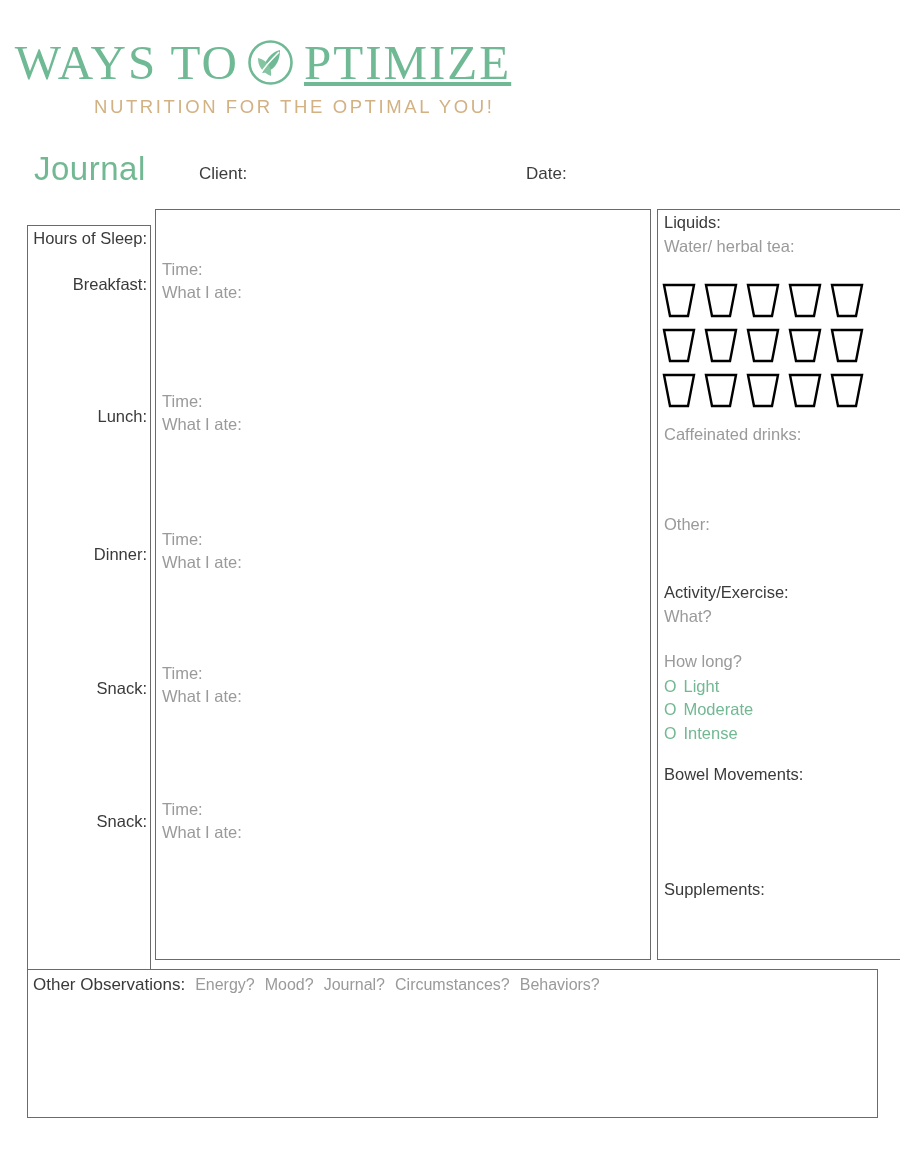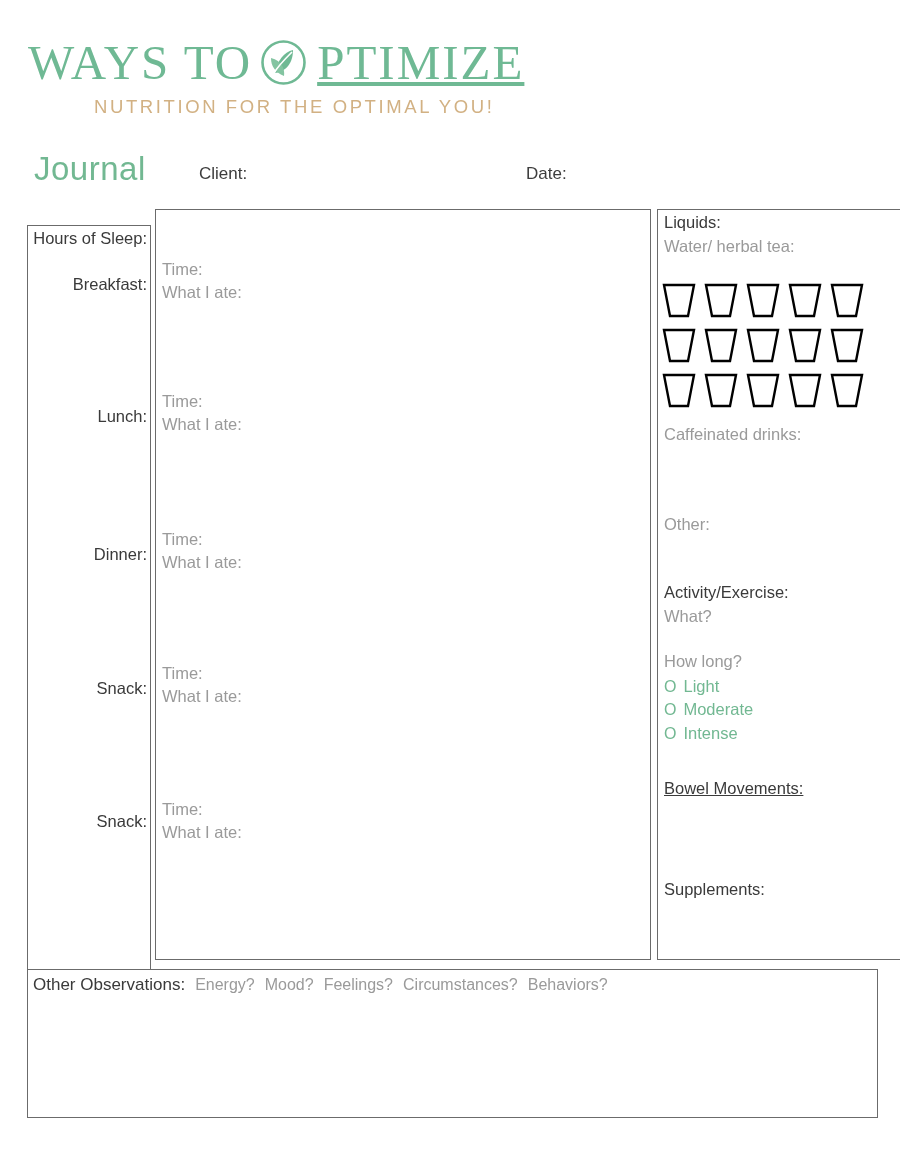--- a/index.html
+++ b/index.html
@@ -27,20 +27,21 @@
   }
   #logo-wordmark {
     display: flex;
     align-items: center;
     font-family: "Liberation Serif", serif;
     font-size: 49px;
     letter-spacing: 2px;
     color: #6fb994;
     line-height: 1;
     white-space: nowrap;
+    justify-content: center;
   }
   #logo-word-1 { font-weight: 400; }
   #logo-o-mark {
     position: relative;
     display: inline-block;
     width: 47px;
     height: 47px;
     margin: 0 -2px 0 8px;
     vertical-align: middle;
   }
@@ -333,28 +334,28 @@
     </div>
     <div class="r-option" style="top:488px;">
       <span class="r-option-bullet">O</span>
       <span>Moderate</span>
     </div>
     <div class="r-option" style="top:512px;">
       <span class="r-option-bullet">O</span>
       <span>Intense</span>
     </div>
 
-    <div class="r-head" style="top:568px;text-decoration:underline;">Bowel Movements:</div>
+    <div class="r-head" style="top:554px;">Bowel Movements:</div>
     <div class="r-head" style="top:669px;">Supplements:</div>
   </div>
 
   <div class="panel" id="panel-observations">
     <div id="obs-line">
       <span id="obs-title">Other Observations:</span>
       <span class="obs-prompt">Energy?</span>
       <span class="obs-prompt">Mood?</span>
-      <span class="obs-prompt">Feelings?</span>
+      <span class="obs-prompt">Journal?</span>
       <span class="obs-prompt">Circumstances?</span>
       <span class="obs-prompt">Behaviors?</span>
     </div>
   </div>
 
 </div>
 
 </body></html>

